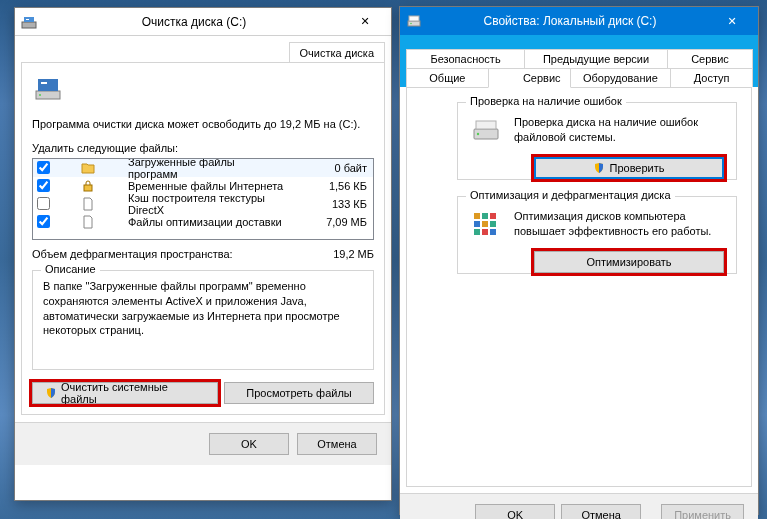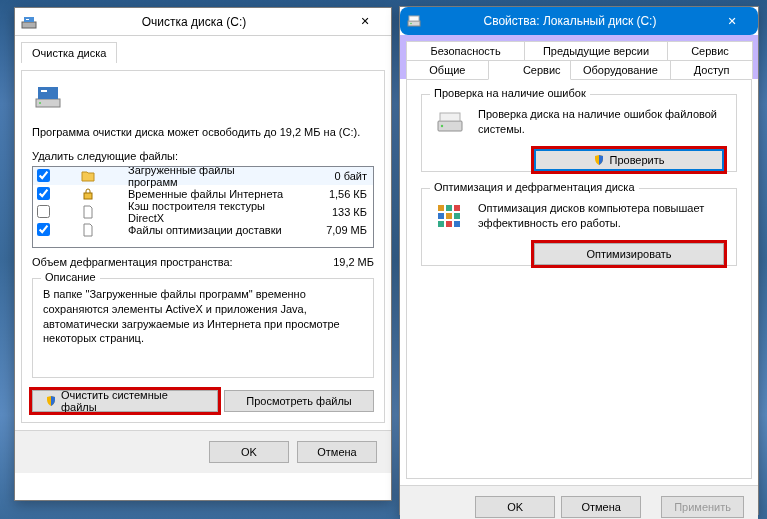--- a/index.html
+++ b/index.html
@@ -25,38 +25,37 @@
     height: 28px;
     background: #fff;
     color: #000;
     padding: 0 6px;
     border-bottom: 1px solid #d0d0d0;
   }
   .titlebar.blue {
     background: #0078d7;
     color: #fff;
     border-bottom: none;
-    border-radius: 8px;
   }
   .titlebar .title-icon {
     width: 16px; height: 16px; margin-right: 6px;
     display: inline-flex; align-items: center; justify-content: center;
   }
   .titlebar .title-text { flex: 1; font-size: 12px; text-align: center; }
   .titlebar .ctrl-btn {
     width: 40px; height: 26px; display: inline-flex;
     align-items: center; justify-content: center;
     font-size: 11px; cursor: pointer;
   }
   .titlebar.blue .ctrl-btn { color: #fff; }
 
   
   #win-cleanup { left: 14px; top: 7px; width: 378px; height: 494px; }
   .tab-header {
-    display: flex; padding: 6px 6px 8px 6px; background: #fff;
+    display: flex; padding: 6px 6px 0 6px; background: #fff; justify-content: flex-end;
   }
   .tab {
     padding: 4px 10px; border: 1px solid #d4d4d4;
     font-size: 11px; background: #fff;
     border-bottom: none;
   }
   .tab-body {
     border: 1px solid #d4d4d4; margin: 0 6px 6px 6px; padding: 10px;
     position: relative; top: -1px; background: #fff;
   }
@@ -105,37 +104,37 @@
     padding: 10px 14px; background: #f0f0f0; border-top: 1px solid #d4d4d4;
   }
 
   .highlight-red {
     outline: 3px solid #d00000; outline-offset: 0px;
   }
 
   
   #win-props { left: 399px; top: 6px; width: 360px; height: 509px; }
   .tabstrip {
-    display: flex; flex-wrap: wrap; padding: 6px 6px 0 6px; background: #c4b5fd;
+    display: flex; flex-wrap: wrap; padding: 14px 6px 0 6px; background: #0ea5e9;
   }
   .tabstrip .tab2 {
     padding: 3px 9px; border: 1px solid #d4d4d4;
     font-size: 11px; background: #fff; border-bottom: none;
     margin-right: -1px; margin-bottom: 0; white-space: nowrap;
   }
   .tabstrip .row1, .tabstrip .row2 { display: flex; width: 100%; }
   .tabstrip .tab2.active { background: #fff; position: relative; z-index: 2; border-bottom: 1px solid #fff; margin-bottom: -1px; }
   .tabbody2 {
     border: 1px solid #d4d4d4; margin: 0 6px 6px 6px; padding: 14px;
     background: #fff; height: 400px;
   }
 
   .fieldset {
     border: 1px solid #d4d4d4; padding: 12px 12px 0 12px;
-    margin-bottom: 16px; position: relative;
+    margin-bottom: 16px; position: relative; margin-left: 36px;
   }
   .fieldset .legend2 {
     position: absolute; top: -8px; left: 8px; background: #fff;
     padding: 0 4px; font-size: 11px;
   }
   .fs-row { display: flex; align-items: flex-start; gap: 12px; }
   .fs-icon { width: 32px; height: 32px; flex-shrink: 0; }
   .fs-text { font-size: 11px; line-height: 1.35; flex: 1; }
   .fs-btnwrap { display: flex; justify-content: flex-end; margin-top: 10px; margin-left: 44px; }
   .shield-mini { margin-right: 4px; display:inline-flex; }

